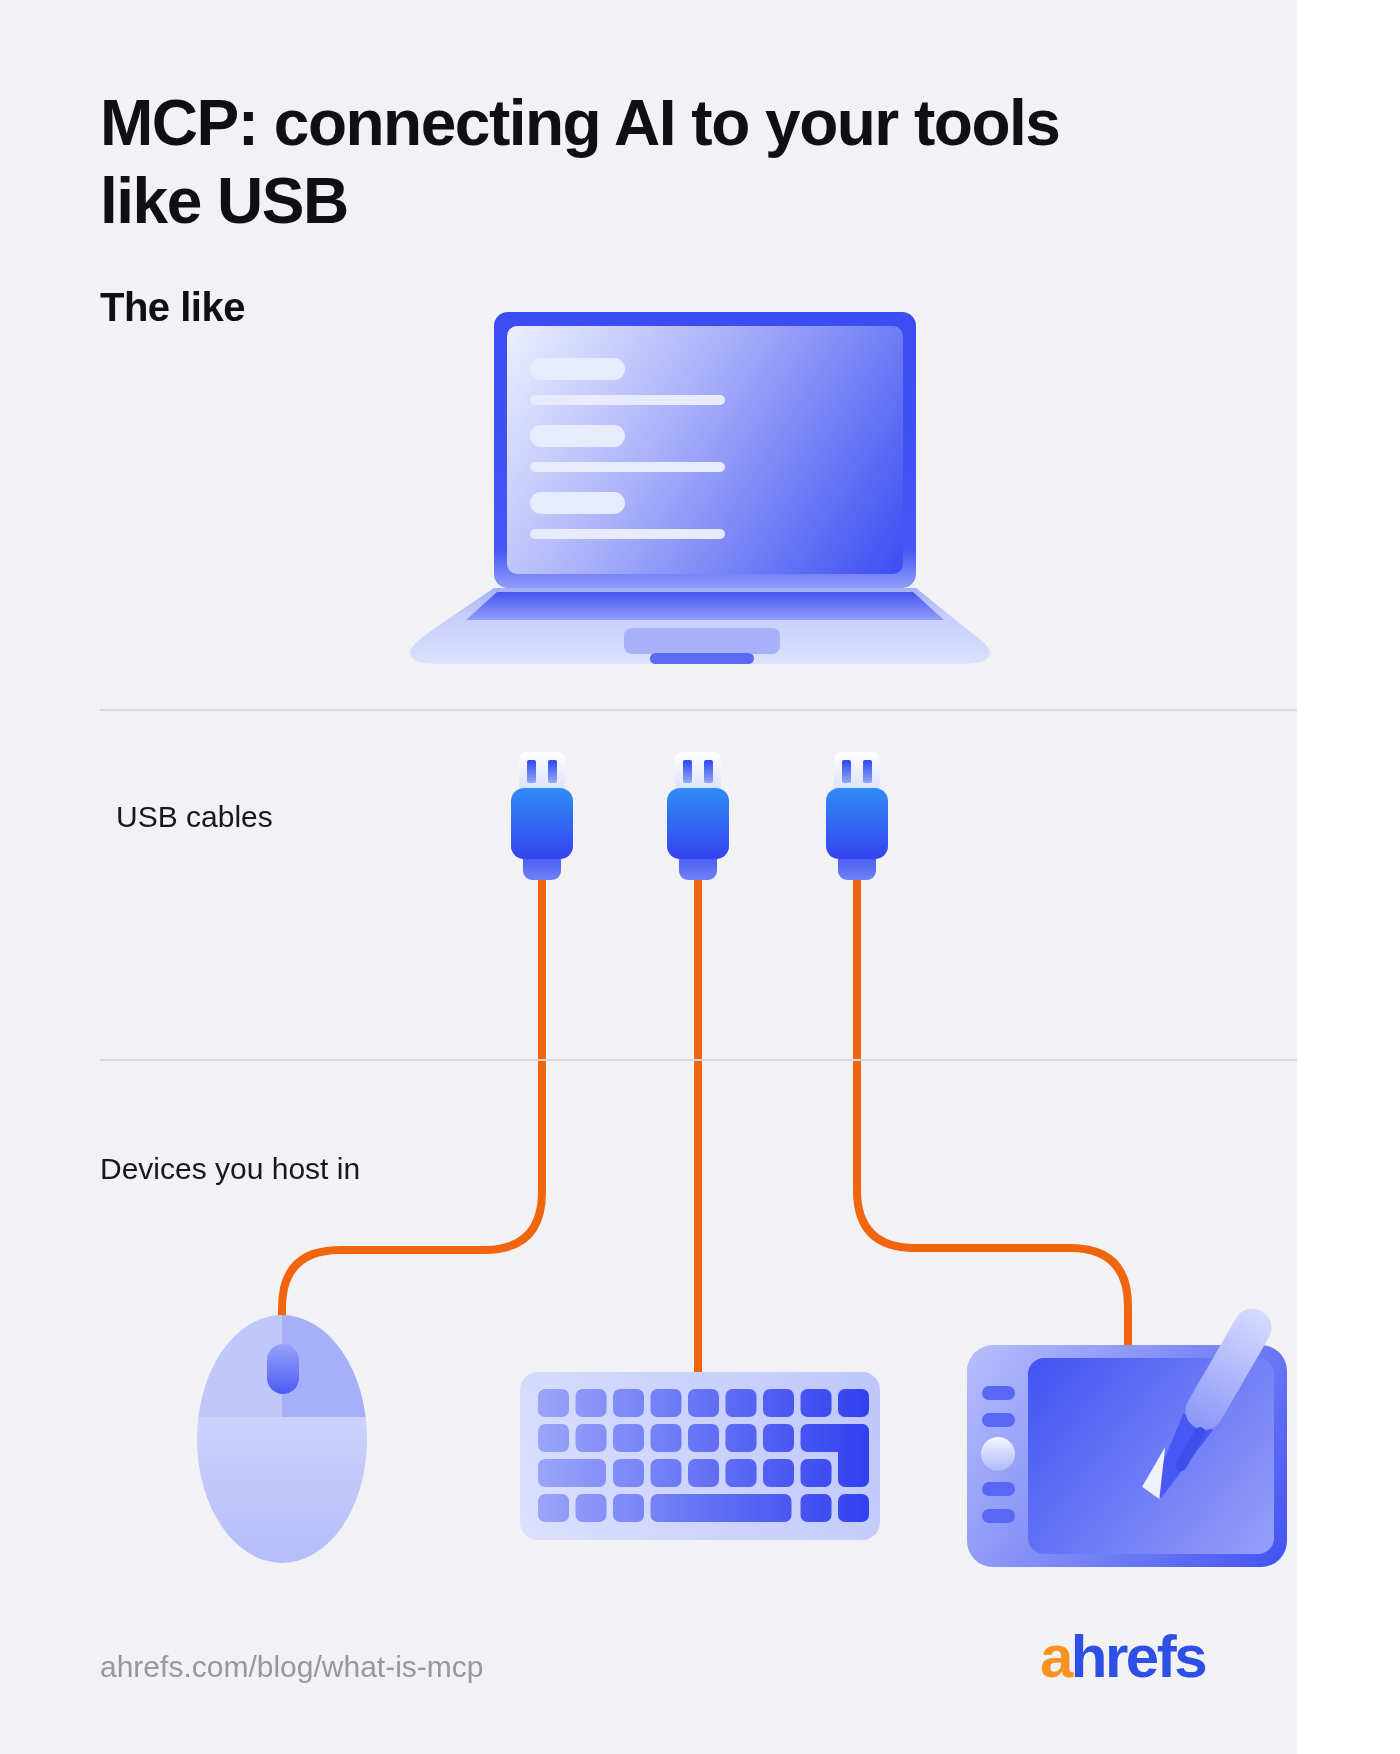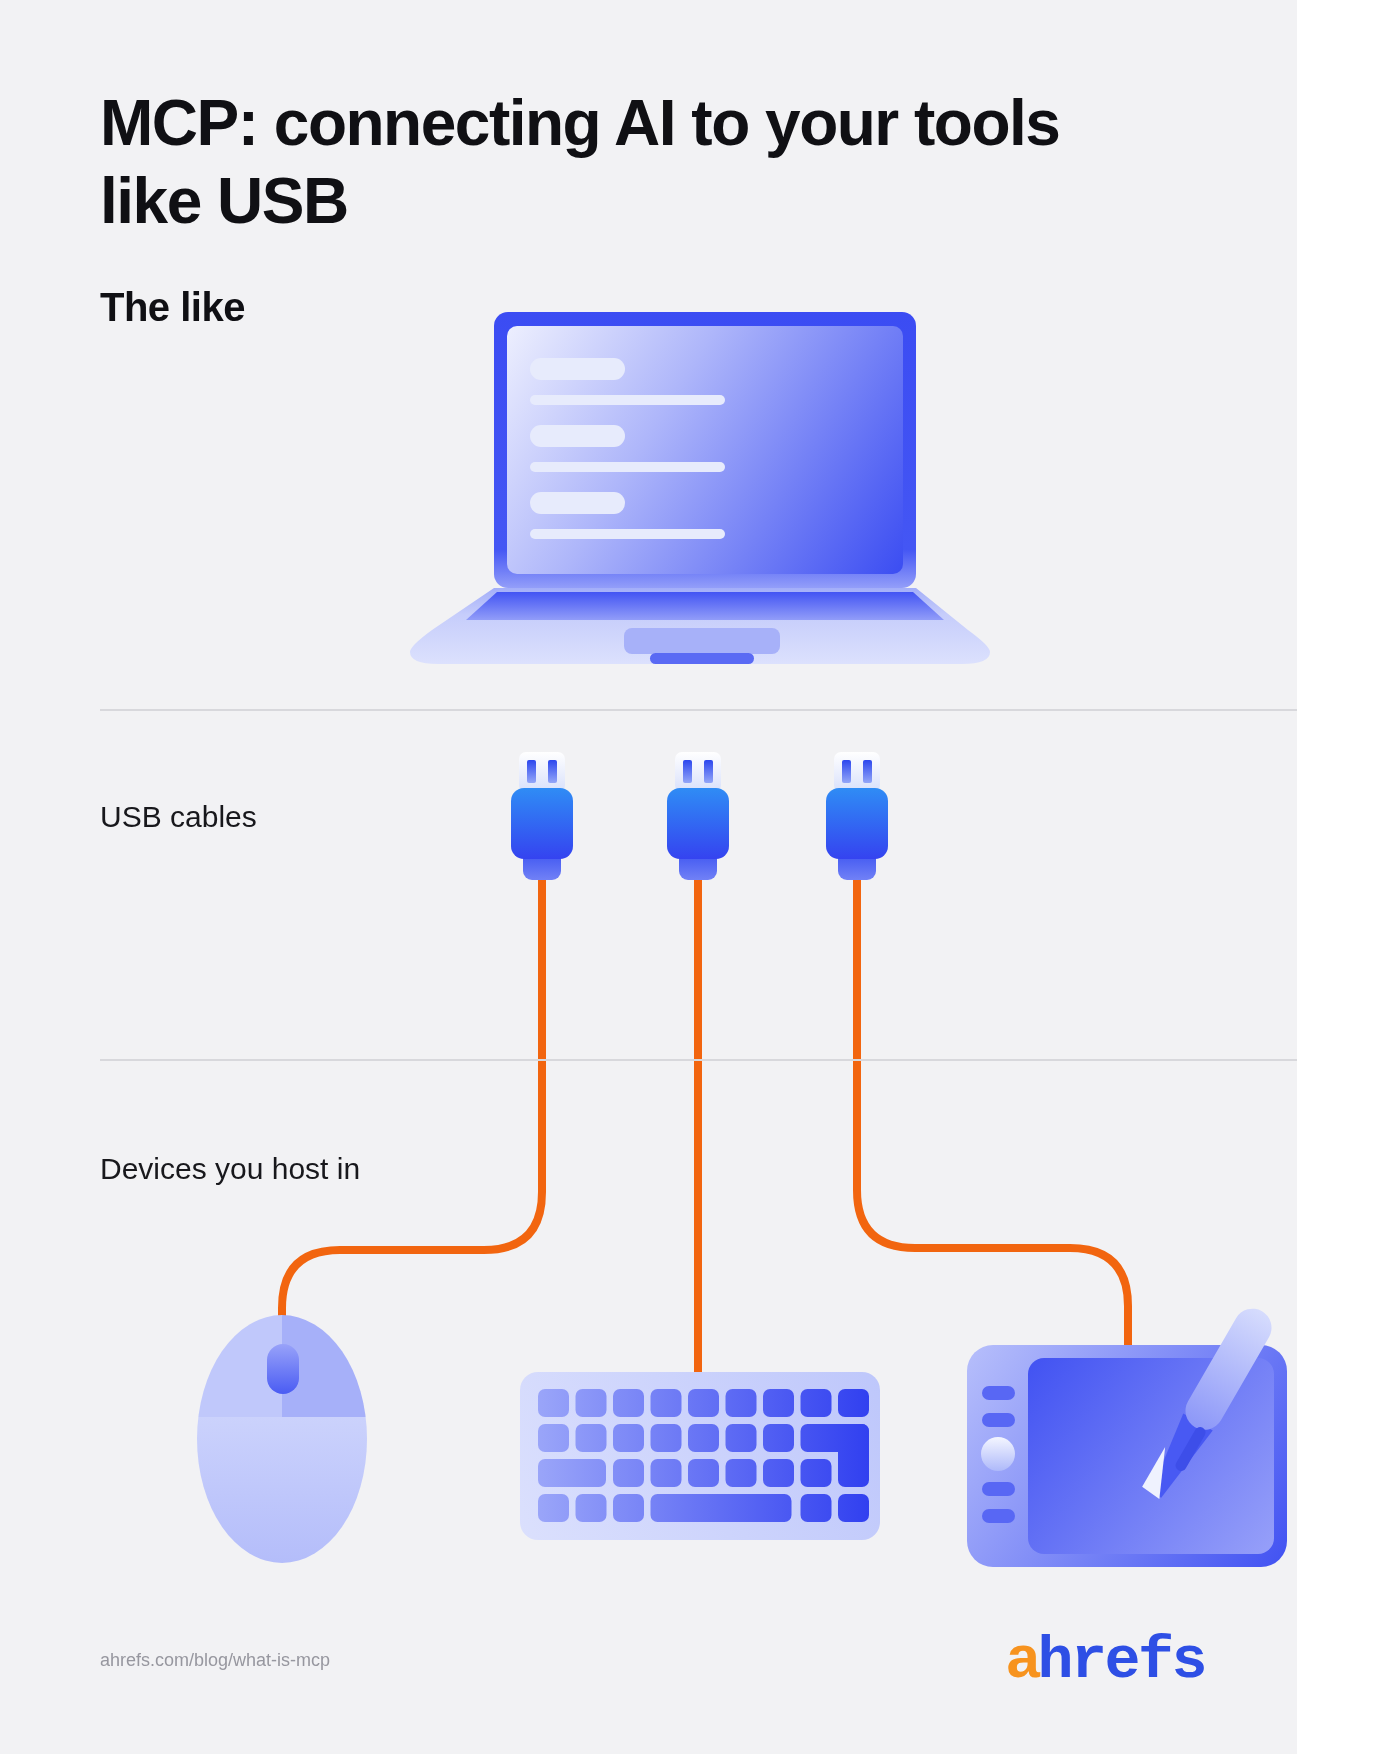--- a/index.html
+++ b/index.html
@@ -4,24 +4,24 @@
 <style>
   html,body{margin:0;padding:0;}
   body{width:1400px;height:1754px;font-family:"Liberation Sans",sans-serif;}
   .canvas{position:relative;width:1297px;height:1754px;background:#F2F2F4;overflow:hidden;}
   .art{position:absolute;left:0;top:0;width:1400px;height:1754px;}
   .txt{position:absolute;color:#101014;}
   .title{left:100px;top:84px;font-size:64px;font-weight:bold;letter-spacing:-1.5px;line-height:1.22;}
   .section-label{font-size:40px;font-weight:bold;letter-spacing:-0.5px;}
   .section-sub{font-size:30px;font-weight:normal;color:#18181c;}
   .divider{position:absolute;left:100px;width:1200px;height:2px;background:#D8D8DC;}
-  .footer-url{left:100px;top:1650px;font-size:18px;color:#97979F;}
+  .footer-url{left:100px;top:1650px;font-size:30px;color:#97979F;}
   .logo{position:absolute;right:92px;top:1622px;font-size:60px;font-weight:bold;letter-spacing:-2.5px;}
   .logo .a{color:#F7931E;}
-  .logo .rest{color:#2E4FE5;font-family:Liberation Mono, monospace;}
+  .logo .rest{color:#2E4FE5;}
 </style>
 </head>
 <body>
 
 <div class="canvas">
 
   <svg class="art" viewBox="0 0 1400 1754" aria-hidden="true">
     <defs>
       <linearGradient id="screenGrad" gradientUnits="userSpaceOnUse" x1="507" y1="326" x2="903" y2="574">
         <stop offset="0" stop-color="#EDEFFE"></stop>
@@ -205,21 +205,21 @@
 
   <h1 class="txt title" style="margin:0;">
     <div>MCP: connecting AI to your tools</div>
     <div>like USB</div>
   </h1>
 
   <div class="txt section-label" style="left:100px;top:285px;">The like</div>
 
   <div class="divider" style="top:709px;"></div>
 
-  <div class="txt section-sub" style="left:100px;top:800px;">USB cables</div>
+  <div class="txt section-sub" style="left:116px;top:800px;">USB cables</div>
 
   <div class="divider" style="top:1059px;"></div>
 
   <div class="txt section-sub" style="left:100px;top:1152px;">Devices you host in</div>
 
   <div class="txt footer-url">ahrefs.com/blog/what-is-mcp</div>
 
   <div class="logo">
     <span class="a">a</span><span class="rest">hrefs</span>
   </div>

